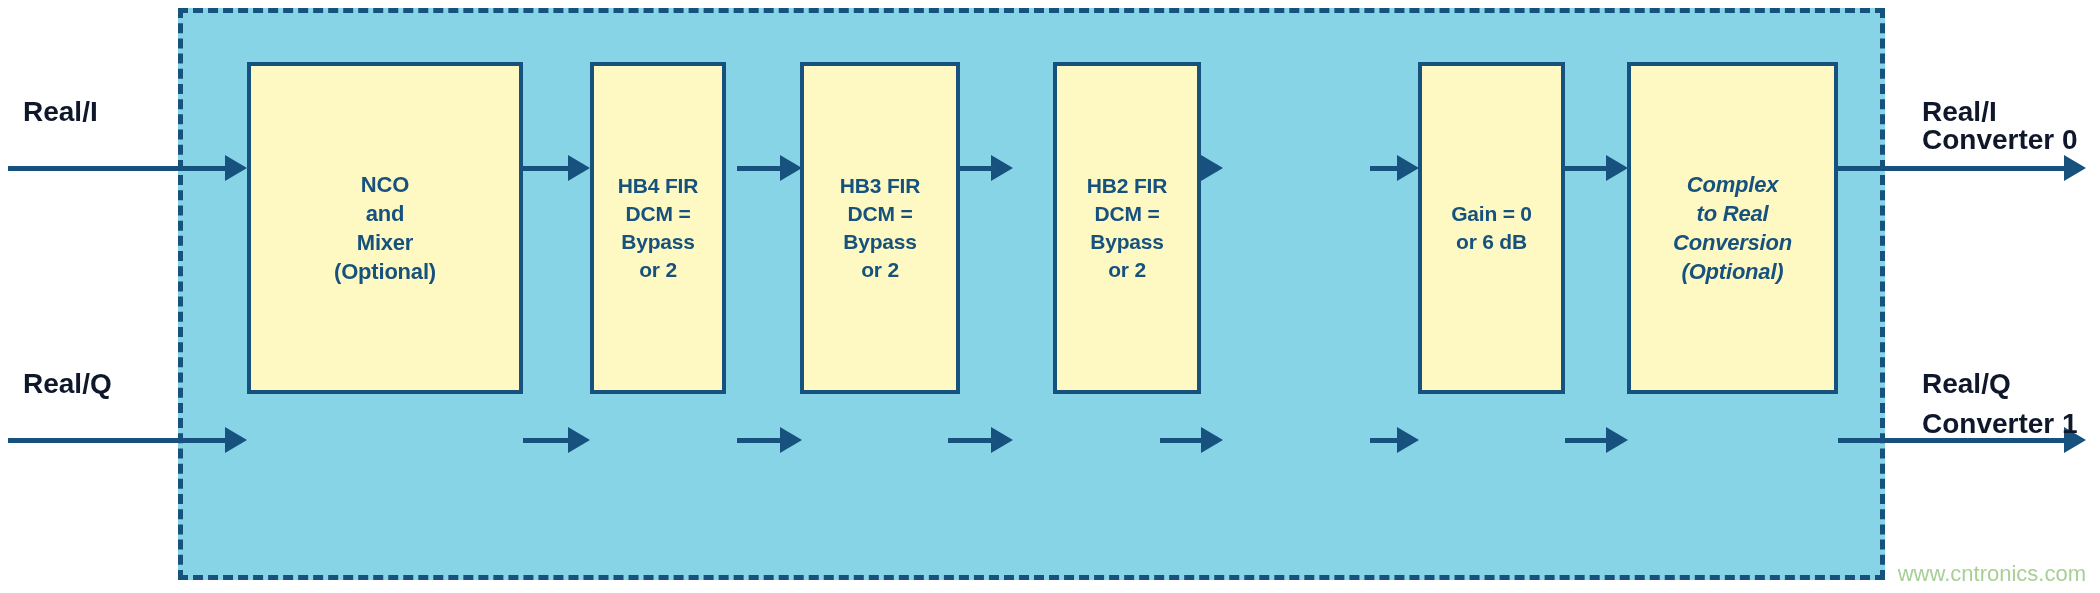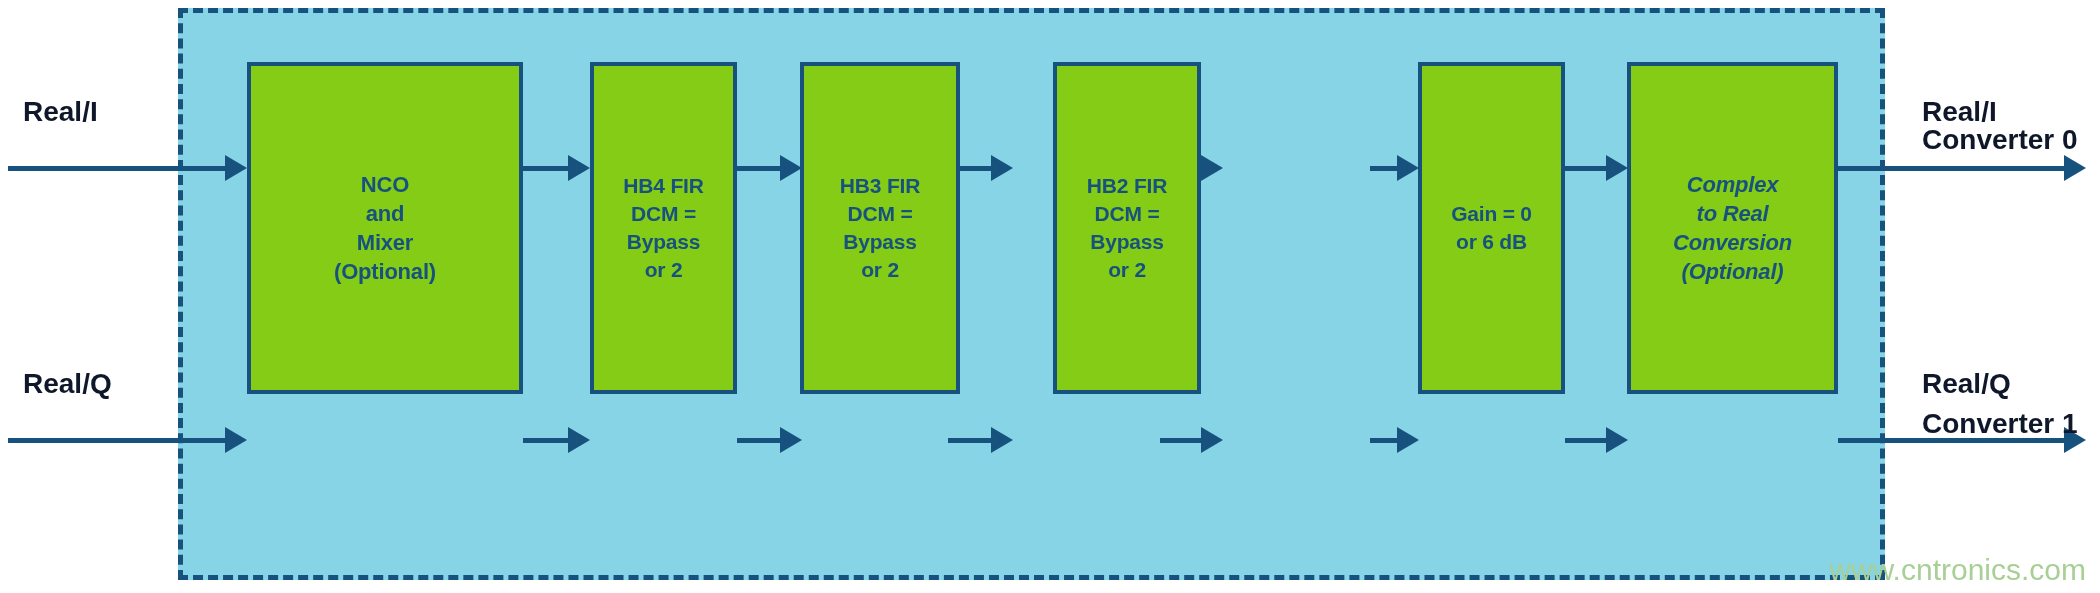--- a/index.html
+++ b/index.html
@@ -24,21 +24,21 @@
     width: 1707px;
     height: 572px;
     background: #86d4e6;
     border: 5px dashed #17527e;
     box-sizing: border-box;
   }
 
   
   .block {
     position: absolute;
-    background: #84cc16;
+    background: #fef9c3;
     border: 4px solid #17527e;
     box-sizing: border-box;
     display: flex;
     align-items: center;
     justify-content: center;
     text-align: center;
   }
   .block-label {
     color: #17527e;
     font-weight: bold;
@@ -72,21 +72,21 @@
     font-weight: bold;
     white-space: nowrap;
   }
 
   
   #watermark {
     position: absolute;
     right: 14px;
     bottom: 6px;
     color: #a8cf95;
-    font-size: 30px;
+    font-size: 22px;
     font-family: "Liberation Sans", sans-serif;
     white-space: nowrap;
   }
 </style>
 </head>
 <body>
 
 <div id="canvas">
 
   <div id="dashed-region"></div>
@@ -133,21 +133,21 @@
   <div class="conn" style="left:1838px; top:438px; width:230px;"></div>
   <div class="arrowhead" style="left:2064px; top:427px;"></div>
 
   <div class="block" style="left:247px; top:62px; width:276px; height:332px;">
     <span class="block-label fs-22">NCO
 and
 Mixer
 (Optional)</span>
   </div>
 
-  <div class="block" style="left:590px; top:62px; width:147px; height:332px;">
+  <div class="block" style="left:590px; top:62px; width:136px; height:332px;">
     <span class="block-label fs-21">HB4 FIR
 DCM =
 Bypass
 or 2</span>
   </div>
 
   <div class="block" style="left:800px; top:62px; width:160px; height:332px;">
     <span class="block-label fs-21">HB3 FIR
 DCM =
 Bypass

